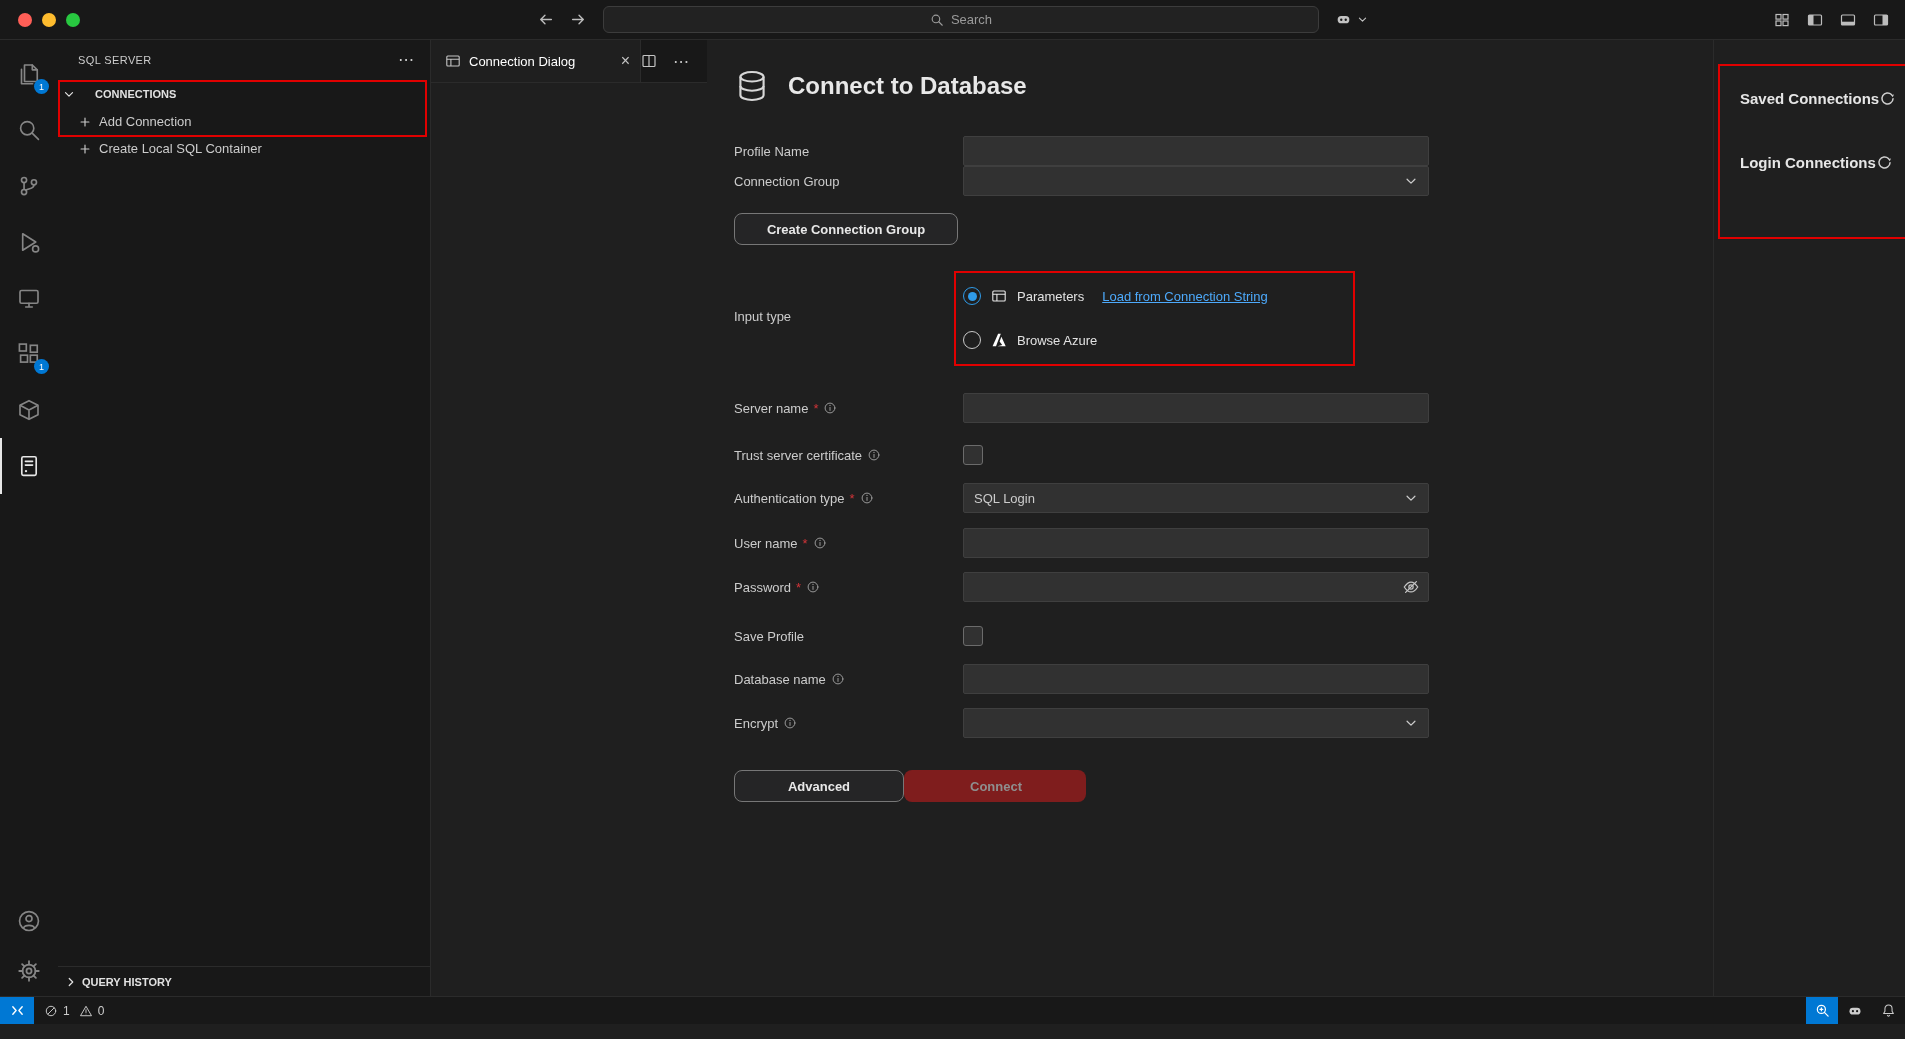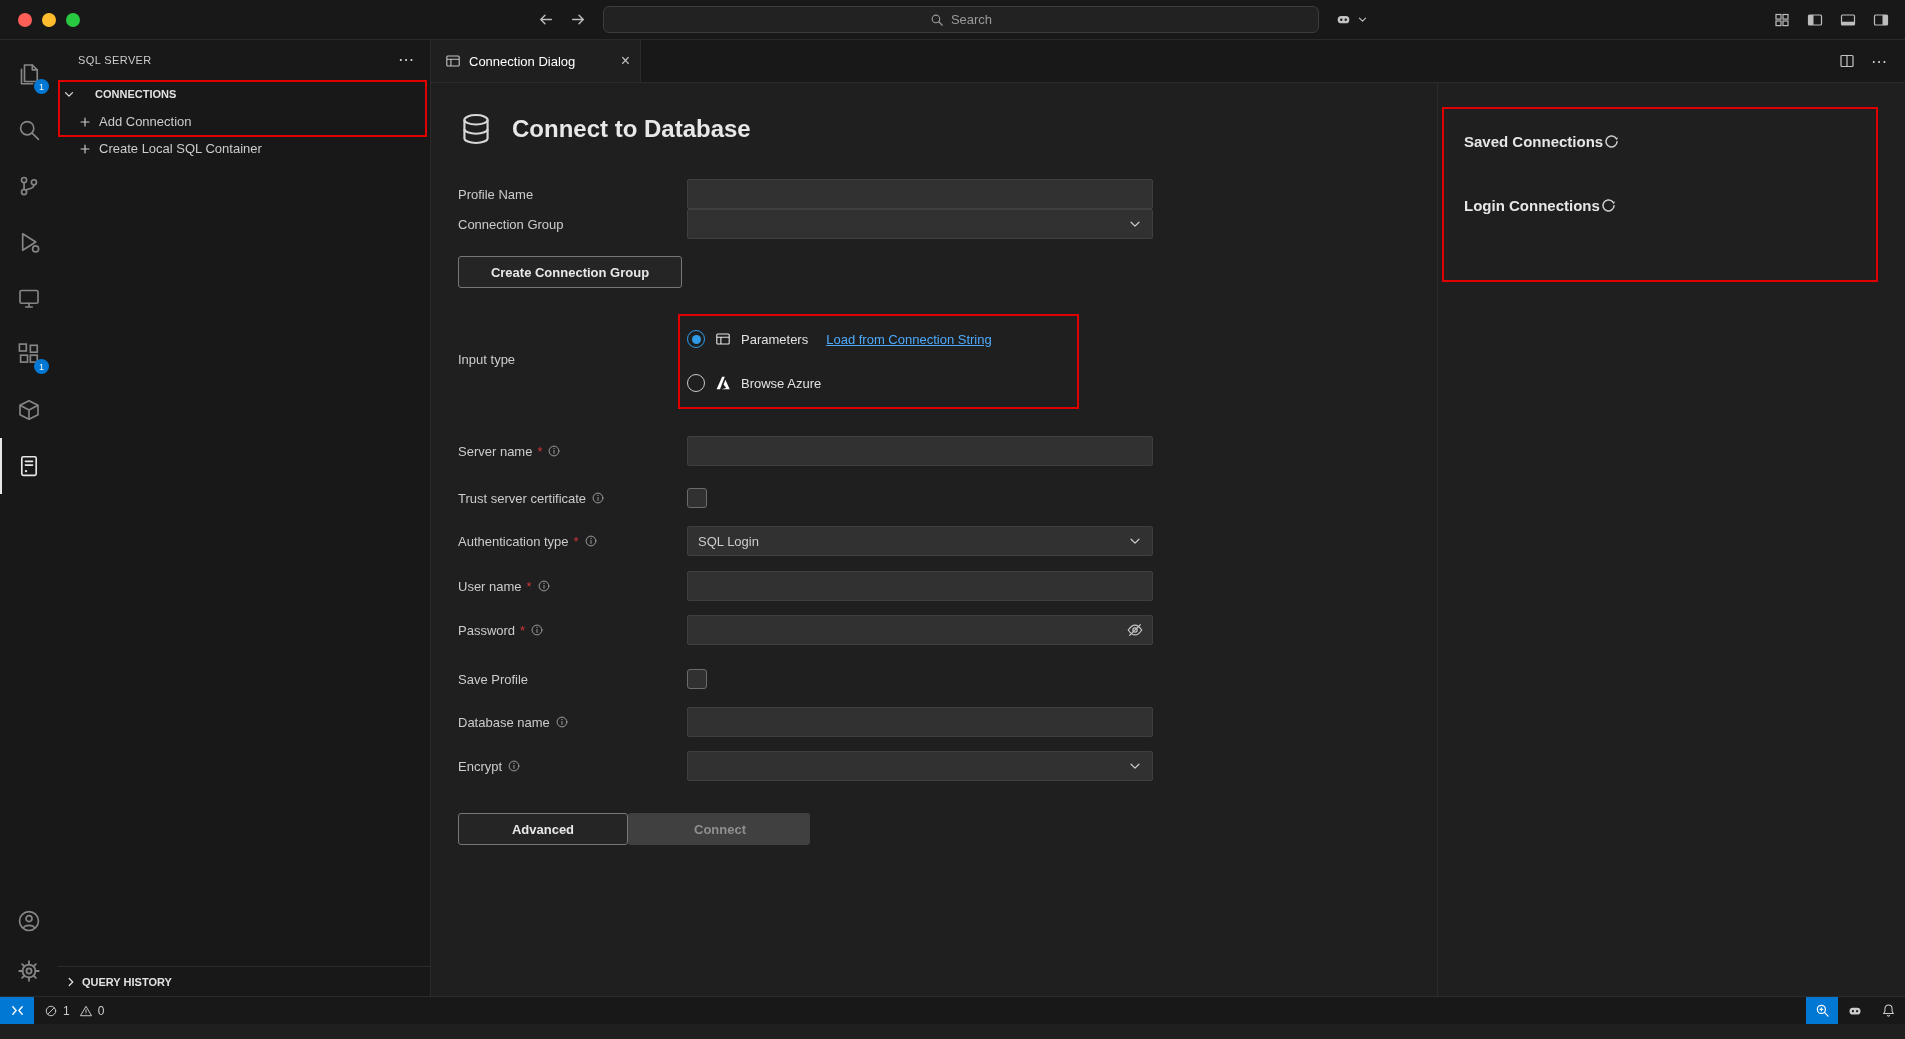--- a/index.html
+++ b/index.html
@@ -33,46 +33,46 @@
   
   .sidebar{width:373px;background:#181818;border-right:1px solid #2b2b2b;display:flex;flex-direction:column;position:relative;}
   .sb-header{height:40px;display:flex;align-items:center;padding:0 16px 0 20px;}
   .sb-title{font-size:11px;letter-spacing:.4px;color:#ccc;flex:1;}
   .sb-ellipsis{color:#ccc;font-size:16px;cursor:pointer;line-height:10px;}
   .sb-section-header{height:28px;display:flex;align-items:center;gap:19px;padding-left:4px;font-size:11px;font-weight:700;color:#e2e2e2;cursor:pointer;}
   .tree-item{height:27px;display:flex;align-items:center;gap:7px;padding-left:20px;font-size:13px;color:#ccc;cursor:pointer;}
   .qh{margin-top:auto;height:30px;border-top:1px solid #2b2b2b;display:flex;align-items:center;gap:4px;padding-left:6px;font-size:11px;font-weight:700;color:#e2e2e2;cursor:pointer;}
 
   
-  .editor{flex:1;display:flex;flex-direction:column;background:#1f1f1f;min-width:0;}
+  .editor{flex:1;display:flex;flex-direction:row;background:#1f1f1f;min-width:0;}
   .tabbar{flex:0 0 43px;height:43px;background:#181818;border-bottom:1px solid #2b2b2b;display:flex;align-items:stretch;}
   .tab{width:210px;background:#1f1f1f;display:flex;align-items:center;gap:8px;padding:0 10px 0 14px;border-right:1px solid #2b2b2b;color:#fff;font-size:13px;cursor:pointer;}
   .tab-close{margin-left:auto;color:#c5c5c5;font-size:16px;line-height:1;cursor:pointer;}
   .tab-actions{margin-left:auto;display:flex;align-items:center;gap:16px;padding-right:18px;color:#c5c5c5;}
   .editor-body{flex:1;display:flex;min-height:0;}
 
   
   .form-area{flex:0 0 1006px;width:1006px;padding:28px 0 0 27px;}
   .dialog-heading{display:flex;align-items:center;gap:18px;margin-bottom:32px;height:36px;}
   .dialog-title{font-size:24px;font-weight:600;color:#e8e8e8;}
   .form-row{display:flex;align-items:center;min-height:30px;}
   .form-label{flex:0 0 229px;width:229px;font-size:13px;color:#ccc;display:flex;align-items:center;gap:5px;}
   .req{color:#d13438;font-size:13px;}
   .info{color:#9d9d9d;display:inline-flex;cursor:pointer;}
   .text-input{width:466px;height:30px;background:#313131;border:1px solid #3f3f3f;border-radius:2px;color:#ccc;font-size:13px;padding:0 10px;outline:none;font-family:inherit;}
   .input-wrap{position:relative;width:466px;}
   .input-wrap .text-input{width:100%;padding-right:38px;}
   .eye{position:absolute;right:9px;top:50%;transform:translateY(-50%);color:#c5c5c5;display:inline-flex;cursor:pointer;}
   .select{width:466px;height:30px;background:#313131;border:1px solid #3f3f3f;border-radius:2px;color:#ccc;font-size:13px;display:flex;align-items:center;justify-content:space-between;padding:0 10px;cursor:pointer;}
   .checkbox{width:20px;height:20px;background:#313131;border:1px solid #6b6b6b;border-radius:3px;display:inline-block;cursor:pointer;}
-  .btn{font-family:inherit;font-size:13px;font-weight:600;border-radius:3px;height:32px;padding:0 18px;cursor:pointer;}
+  .btn{font-family:inherit;font-size:13px;font-weight:600;border-radius:8px;height:32px;padding:0 18px;cursor:pointer;}
   .btn.secondary{background:#252526;color:#e8e8e8;border:1px solid #777;}
   .btn-ccg{min-width:224px;}
   .btn-adv{min-width:170px;}
-  .btn.disabled{background:#404040;color:#8f8f8f;border:none;width:182px;cursor:default;padding-left:20px;}
+  .btn.disabled{background:#7f1d1d;color:#8f8f8f;border:none;width:182px;cursor:default;padding-left:20px;}
   .radio-group{position:relative;display:flex;flex-direction:column;gap:14px;padding:6px 0 2px;}
   .radio-row{display:flex;align-items:center;gap:10px;height:30px;}
   .radio{width:18px;height:18px;border-radius:50%;border:1.5px solid #c8c8c8;display:inline-flex;align-items:center;justify-content:center;flex:0 0 18px;cursor:pointer;}
   .radio.selected{border-color:#2f9be8;}
   .radio .dot{width:9px;height:9px;border-radius:50%;background:#2f9be8;}
   .opt-icon{display:inline-flex;color:#e8e8e8;}
   .opt-label{font-size:13px;color:#e2e2e2;cursor:pointer;}
   .link{color:#4daafc;text-decoration:underline;font-size:13px;cursor:pointer;margin-left:8px;}
   .buttons-row{width:695px;display:flex;justify-content:flex-start;align-items:center;}
   .mb31{}.mb17{margin-bottom:17px}.mb30{margin-bottom:30px}.mb36{margin-bottom:36px}

